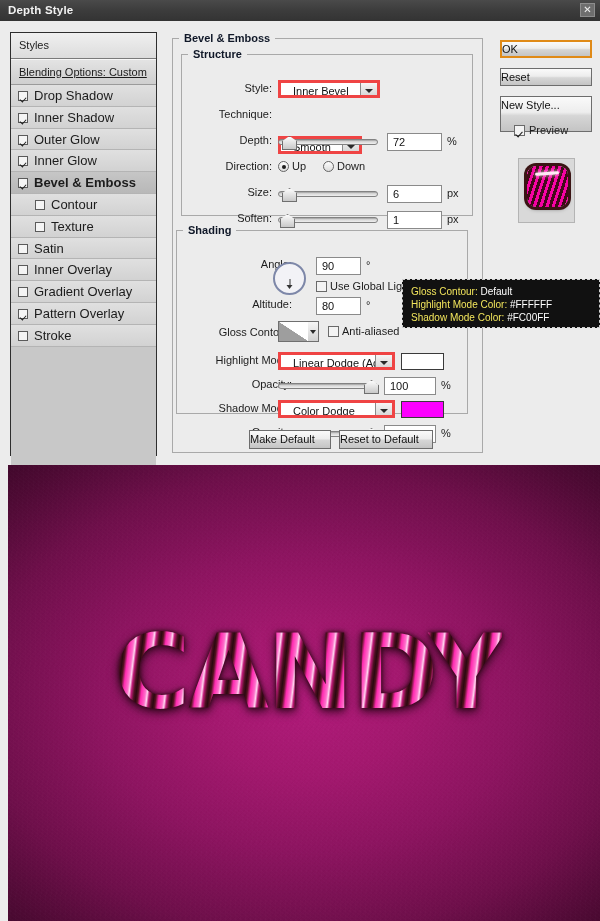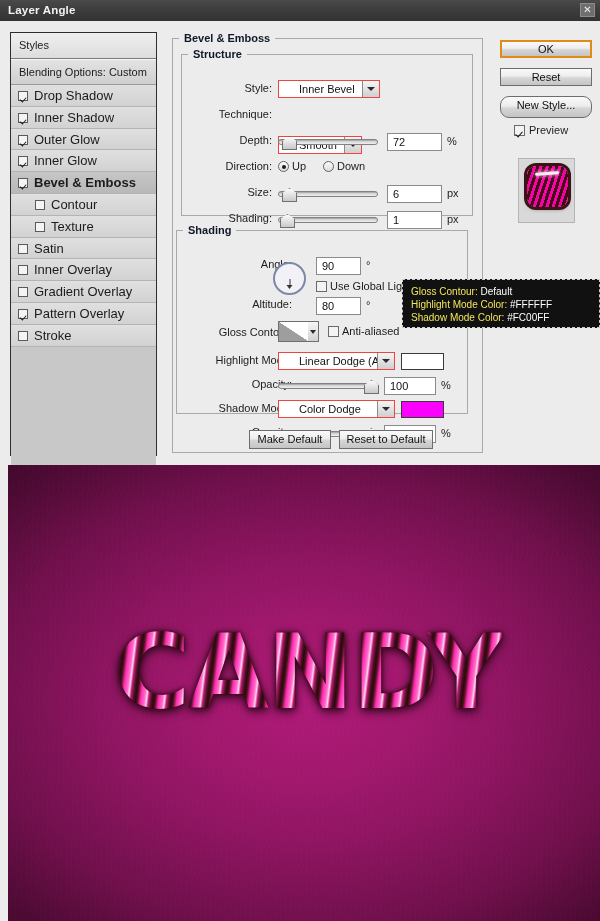--- a/index.html
+++ b/index.html
@@ -39,21 +39,21 @@
   .styles-header{
     height:25px;line-height:25px;padding-left:8px;
     background:linear-gradient(to bottom,#f0f0f0,#dcdcdc);
     border-bottom:1px solid #7a7a7a;font-size:11px;color:#1c1c1c;
   }
   .styles-blend{
     height:24px;line-height:24px;padding-left:8px;
     background:linear-gradient(to bottom,#e3e3e3,#cfcfcf);
     border-bottom:1px solid #9a9a9a;
     border-top:1px solid #f7f7f7;
-    font-size:11px;color:#1c1c1c;
+    font-size:11px;color:#1c1c1c;text-decoration:underline;
   }
   .style-row{
     position:relative;height:21.8px;line-height:21.8px;
     border-bottom:1px solid #b4b4b4;
     background:linear-gradient(to bottom,#e0e0e0,#d2d2d2);
     font-size:13px;color:#1c1c1c;
     padding-left:7px;box-sizing:border-box;
     white-space:nowrap;
   }
   .style-row.sel{
@@ -86,22 +86,22 @@
     margin-left:6px;
   }
   .grp-bevel{left:0;top:0;width:311px;height:421px;box-sizing:border-box;}
   .grp-structure{left:9px;top:16px;width:292px;height:168px;box-sizing:border-box;}
   .grp-shading{left:4px;top:192px;width:292px;height:190px;box-sizing:border-box;}
   .lbl{position:absolute;text-align:right;font-size:11px;color:#1c1c1c;white-space:nowrap;}
 
   
   .combo{
     position:absolute;height:18px;box-sizing:border-box;
-    border:1px solid #ef4444;background:#fff;
-    font-size:11px;line-height:16px;color:#111;padding-left:20px;
+    border:3px solid #ef4444;background:#fff;
+    font-size:11px;line-height:16px;color:#111;padding-left:12px;
     white-space:nowrap;overflow:hidden;
   }
   .combo .arrowbtn{
     position:absolute;right:0;top:0;width:16px;height:16px;
     background:linear-gradient(to bottom,#f5f5f5,#cfcfcf);
     border-left:1px solid #8a8a8a;
   }
   .combo .arrowbtn:after{
     content:"";position:absolute;left:4px;top:6px;
     border-left:4px solid transparent;border-right:4px solid transparent;
@@ -181,21 +181,21 @@
   }
   
   .swatch{
     position:absolute;height:17px;border:1px solid #3a3a3a;box-sizing:border-box;
   }
   
   .btn{
     position:absolute;box-sizing:border-box;
     background:linear-gradient(to bottom,#fafafa 0%,#ededed 45%,#d6d6d6 55%,#c4c4c4 100%);
     border:1px solid #6d6d6d;
-    font-size:11px;color:#111;text-align:center;
+    font-size:11px;color:#111;text-align:left;
     font-family:"Liberation Sans", sans-serif;
   }
   .btn.primary{border:2px solid #e08a17;}
   .rightcol{position:absolute;left:492px;top:11px;width:100px;}
   .preview-wrap{
     position:absolute;left:518px;top:137px;width:57px;height:65px;
     background:#d9d9d9;border:1px solid #b4b4b4;box-sizing:border-box;
   }
   .preview-thumb{
     position:absolute;left:8px;top:7px;width:41px;height:41px;
@@ -261,21 +261,21 @@
     font-weight:bold;font-size:104px;line-height:104px;letter-spacing:-2px;
     color:transparent;
     -webkit-text-stroke:5px #2d0a12;
     z-index:-1;
   }
 </style>
 </head>
 <body>
 
 <div class="titlebar">
-  <span class="titlebar-text">Layer Angle</span>
+  <span class="titlebar-text">Depth Style</span>
   <div class="titlebar-close">✕</div>
 </div>
 
 <div class="dialog">
 
   <div class="styles-panel">
     <div class="styles-header">Styles</div>
     <div class="styles-blend">Blending Options: Custom</div>
     <div id="styles-rows">
         <div class="style-row"><span class="cbx on"></span><span>Drop Shadow</span></div>
@@ -330,21 +330,21 @@
       <div class="lbl" style="left:155px;top:100px;">Down</div>
 
       <div class="lbl" style="left:10px;top:126px;width:80px;">Size:</div>
       <div class="slider" style="left:96px;top:126px;width:100px;">
         <div class="track"></div>
         <div class="thumb" style="left:4px;"></div>
       </div>
       <div class="numfield" style="left:205px;top:125px;width:55px;">6</div>
       <div class="unit" style="left:265px;top:127px;">px</div>
 
-      <div class="lbl" style="left:10px;top:152px;width:80px;">Shading:</div>
+      <div class="lbl" style="left:10px;top:152px;width:80px;">Soften:</div>
       <div class="slider" style="left:96px;top:152px;width:100px;">
         <div class="track"></div>
         <div class="thumb" style="left:2px;"></div>
       </div>
       <div class="numfield" style="left:205px;top:151px;width:55px;">1</div>
       <div class="unit" style="left:265px;top:153px;">px</div>
     </fieldset>
 
     <fieldset class="grp grp-shading">
       <legend class="grplegend">Shading</legend>
@@ -401,21 +401,21 @@
       <div class="unit" style="left:264px;top:191px;">%</div>
     </fieldset>
 
     <div class="btn" style="left:77px;top:398px;width:82px;height:19px;line-height:17px;">Make Default</div>
     <div class="btn" style="left:167px;top:398px;width:94px;height:19px;line-height:17px;">Reset to Default</div>
   </div>
 
   <div class="rightcol">
     <div class="btn primary" style="left:8px;top:8px;width:92px;height:18px;line-height:14px;">OK</div>
     <div class="btn" style="left:8px;top:36px;width:92px;height:18px;line-height:16px;">Reset</div>
-    <div class="btn" style="left:8px;top:64px;width:92px;height:22px;line-height:16px;border-radius:9px;">New Style...</div>
+    <div class="btn" style="left:8px;top:64px;width:92px;height:36px;line-height:16px;">New Style...</div>
     <div class="chk on" style="left:22px;top:93px;"></div>
     <div class="lbl" style="left:37px;top:92px;">Preview</div>
   </div>
   <div class="preview-wrap">
     <div class="preview-thumb"></div>
   </div>
 
   <div class="tooltip">
     <div>
       <span class="k">Gloss Contour:</span>

